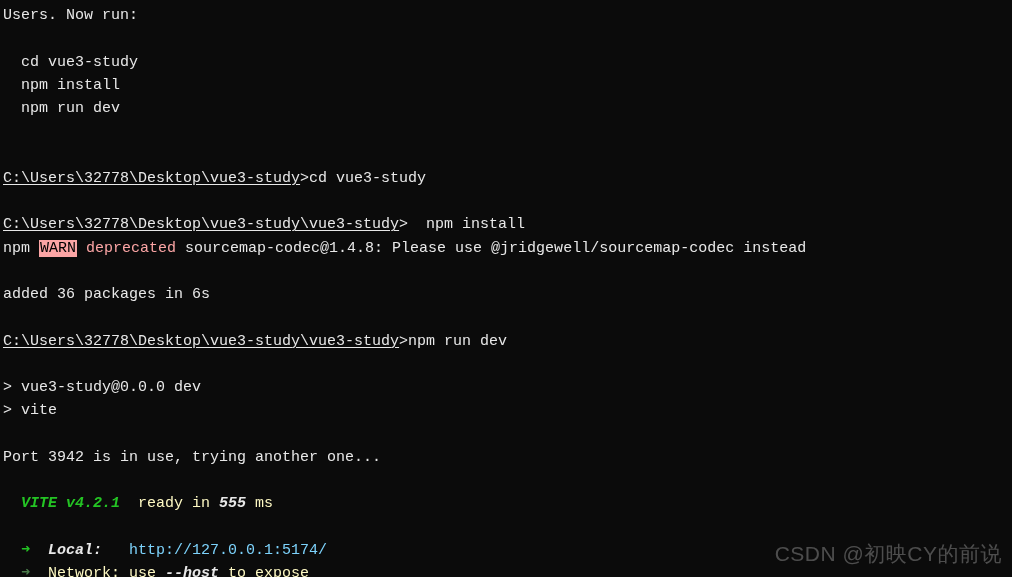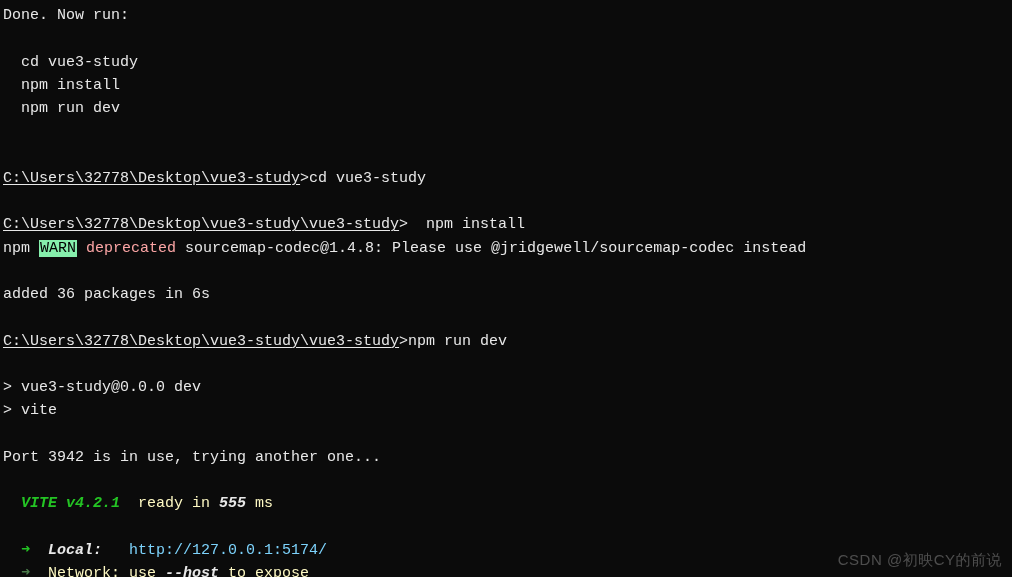--- a/index.html
+++ b/index.html
@@ -18,46 +18,46 @@
       height: 577px;
       overflow: hidden;
       position: relative;
     }
     .white { color: #e8e8e8; }
     .gray { color: #fef9c3; }
     .green { color: #24c424; }
     .cyan { color: #7dd3fc; }
     .magenta { color: #fca5a5; }
     .warn-badge {
-      background: #86efac;
+      background: #fca5a5;
       color: #000;
       font-weight: normal;
       padding: 0 1px;
     }
     .prompt-underline { text-decoration: underline; text-decoration-thickness: 1px; text-underline-offset: 2px;}
     .bold { font-weight: bold; font-style: italic; }
     .dim-green { color: #4a7a4a; }
     .watermark {
       position: absolute;
       bottom: 6px;
       right: 10px;
       color: rgba(200,200,200,0.35);
       font-family: Arial, sans-serif;
-      font-size: 15px;
+      font-size: 21px;
       letter-spacing: 0.5px;
     }
     pre {
       white-space: pre;
       font-family: inherit;
     }
   </style>
 </head>
 <body>
 
-<pre><span class="white">Done. Now run:</span>
+<pre><span class="white">Users. Now run:</span>
 
 <span class="white">  cd vue3-study</span>
 <span class="white">  npm install</span>
 <span class="white">  npm run dev</span>
 
 
 <span class="white prompt-underline">C:\Users\32778\Desktop\vue3-study</span><span class="white">&gt;</span><span class="white">cd vue3-study</span>
 
 <span class="white prompt-underline">C:\Users\32778\Desktop\vue3-study\vue3-study</span><span class="white">&gt; </span><span class="white"> npm install</span>
 <span class="white">npm </span><span class="warn-badge">WARN</span><span class="magenta"> deprecated</span><span class="white"> sourcemap-codec@1.4.8: Please use @jridgewell/sourcemap-codec instead</span>

